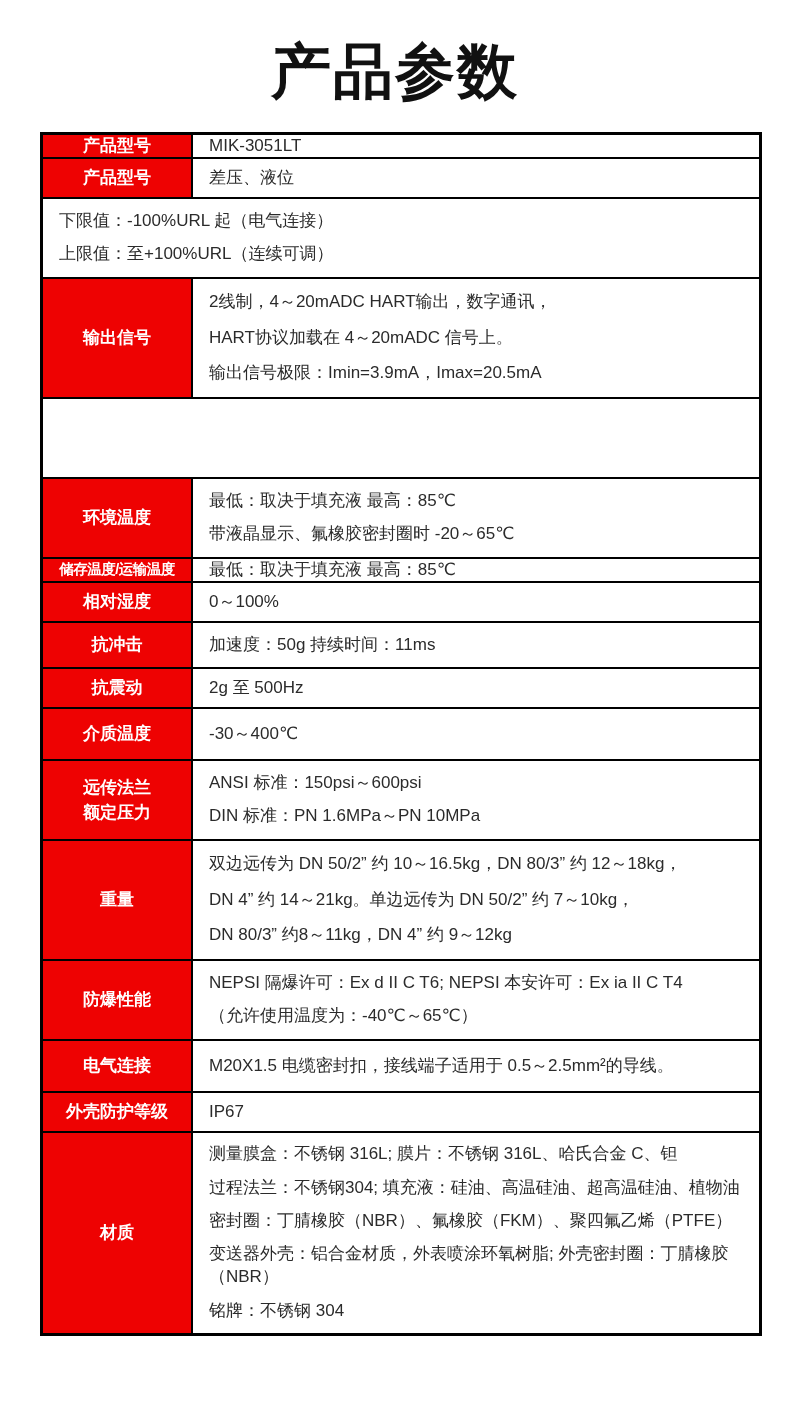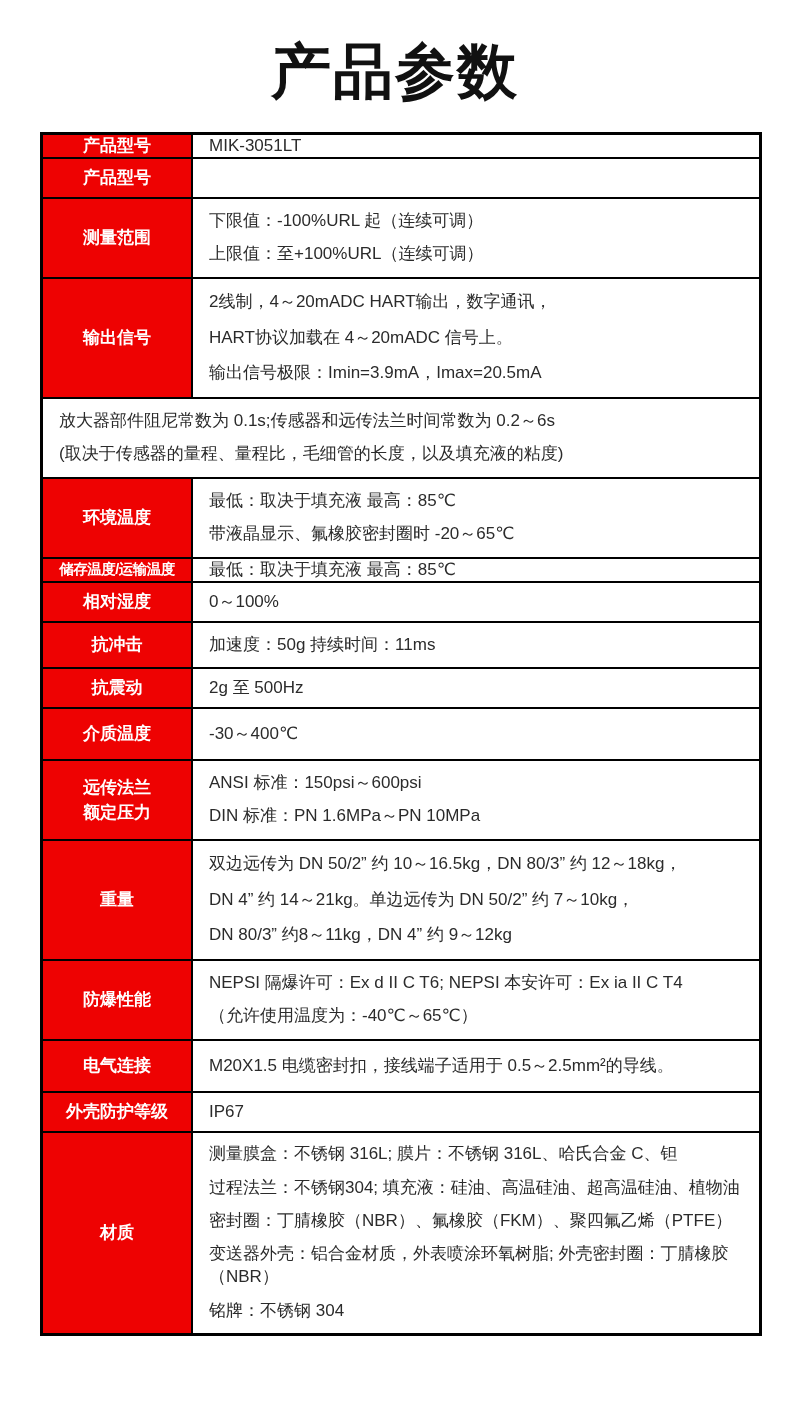--- a/index.html
+++ b/index.html
@@ -70,48 +70,44 @@
       </div>
     <div class="spec-value">
       <div class="line">MIK-3051LT</div>
     </div>
   </div>
 
   <div class="spec-row" style="height:40px">
     <div class="spec-label">
         <span>产品型号</span>
       </div>
-  </div>
-
-  <div class="spec-row" style="height:80px">
-    <div class="spec-label">
-        <span>测量范围</span>
-      </div>
-    <div class="spec-value">
-      <div class="line">下限值：-100%URL 起（连续可调）</div>
+    <div class="spec-value">
+      <div class="line">差压、液位</div>
+    </div>
+  </div>
+
+  <div class="spec-row" style="height:80px">
+    <div class="spec-value">
+      <div class="line">下限值：-100%URL 起（电气连接）</div>
       <div class="line">上限值：至+100%URL（连续可调）</div>
     </div>
   </div>
 
   <div class="spec-row" style="height:120px">
     <div class="spec-label">
         <span>输出信号</span>
       </div>
     <div class="spec-value">
       <div class="line">2线制，4～20mADC HART输出，数字通讯，</div>
       <div class="line">HART协议加载在 4～20mADC 信号上。</div>
       <div class="line">输出信号极限：Imin=3.9mA，Imax=20.5mA</div>
     </div>
   </div>
 
   <div class="spec-row" style="height:80px">
-    <div class="spec-value">
-      <div class="line">放大器部件阻尼常数为 0.1s;传感器和远传法兰时间常数为 0.2～6s</div>
-      <div class="line">(取决于传感器的量程、量程比，毛细管的长度，以及填充液的粘度)</div>
-    </div>
   </div>
 
   <div class="spec-row" style="height:80px">
     <div class="spec-label">
         <span>环境温度</span>
       </div>
     <div class="spec-value">
       <div class="line">最低：取决于填充液 最高：85℃</div>
       <div class="line">带液晶显示、氟橡胶密封圈时 -20～65℃</div>
     </div>

